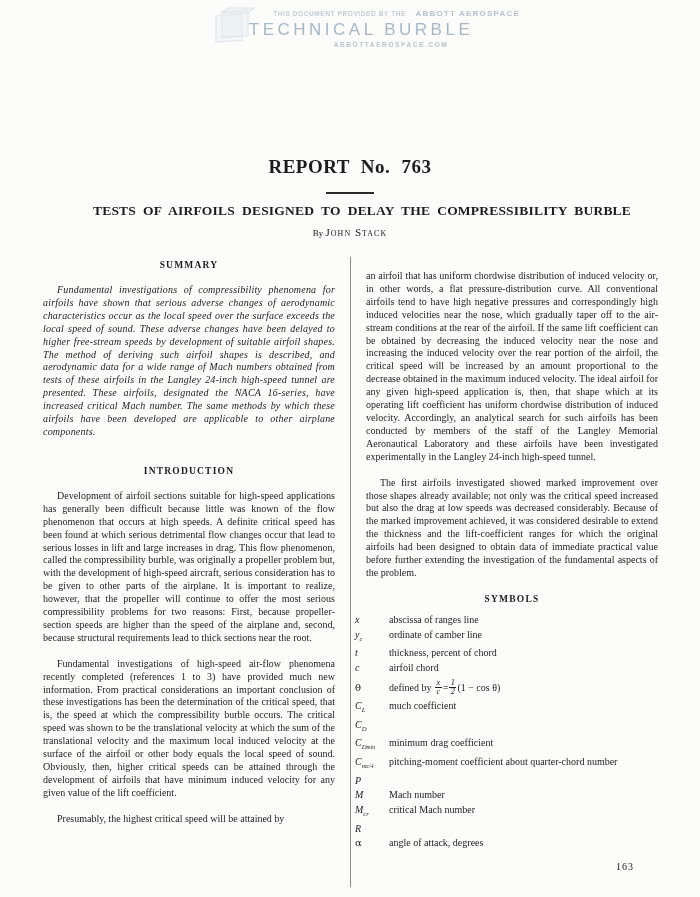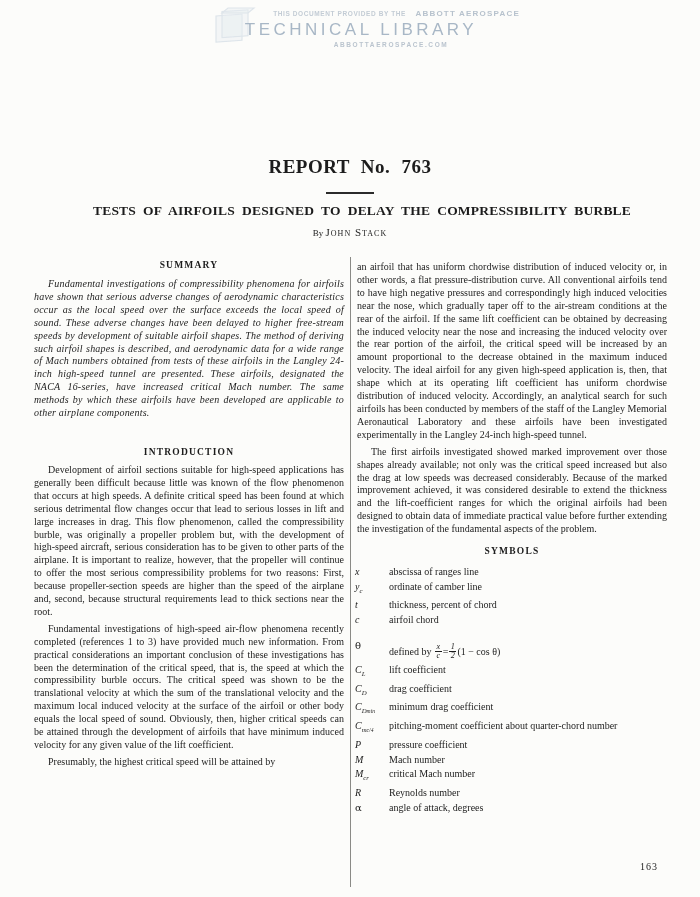--- a/index.html
+++ b/index.html
@@ -37,59 +37,59 @@
 
   
   .columns{position:absolute;top:257px;left:30px;width:642px;height:630px;
     display:flex;overflow:hidden;}
   .col{width:318px;font-size:10px;line-height:12.9px;text-align:justify;}
   .col-divider{width:1px;background:#8a8a86;margin:0 2px;}
   .sec-heading{text-align:center;font-size:9.5px;font-weight:bold;letter-spacing:1.2px;
     margin:2px 0 7px 0;line-height:12px;}
   .sec-heading.intro{margin-top:26px;margin-bottom:6px;}
   .sec-heading.symbols{margin-top:9px;margin-bottom:8px;}
-  .para{text-indent:14px;margin:4px;}
+  .para{text-indent:14px;margin:13px;}
   .para.no-indent{text-indent:0;}
   .para.italic{font-style:italic;letter-spacing:.2px;}
 
   
   .symbol-row{display:flex;line-height:14.7px;}
   .sym{width:34px;flex:none;font-style:italic;padding-left:2px;}
   .sym .greek{font-style:normal;font-family:"DejaVu Serif",serif;}
   .sym sub{font-size:6.8px;font-style:italic;}
   .sym sub.s2{font-size:5.6px;vertical-align:-3px;}
   .def{flex:1;text-align:left;}
   .theta-row{align-items:center;line-height:14px;margin:3px 0 2px 0;}
   .frac{display:inline-flex;flex-direction:column;align-items:center;
     vertical-align:middle;font-size:8.2px;line-height:8.6px;margin:0 1px;font-style:italic;}
   .frac .den{border-top:.8px solid #1c1c1c;padding:0 1.5px;}
   .frac .num{padding:0 1.5px;}
-  .eq-wrap{display:inline-flex;align-items:center;margin-top:12px;}
-
-  .page-number{position:absolute;top:861px;left:640px;font-size:10px;letter-spacing:1px;}
+  .eq-wrap{display:inline-flex;align-items:center;}
+
+  .page-number{position:absolute;top:861px;left:616px;font-size:10px;letter-spacing:1px;}
 </style>
 </head>
 <body>
 
 <div class="page">
 
   <div class="watermark">
     <svg class="wm-cube" width="58" height="42" viewBox="0 0 58 42">
       <g fill="rgba(228,234,240,0.45)" stroke="#d9e1e8" stroke-width="1.2">
         <rect x="14" y="10" width="26" height="26" transform="skewY(-4)"></rect>
         <rect x="20" y="6" width="26" height="26" transform="skewY(-4)"></rect>
         <path d="M20 6 L26 1 L52 1 L46 6 Z"></path>
       </g>
     </svg>
     <div class="wm-text">
       <div class="wm-line1">
         <span class="wm-provided">This Document Provided by the</span>
         <span class="wm-brand">Abbott Aerospace</span>
       </div>
-      <div class="wm-line2">TECHNICAL LIBRARY</div>
+      <div class="wm-line2">TECHNICAL BURBLE</div>
       <div class="wm-line3">ABBOTTAEROSPACE.COM</div>
     </div>
   </div>
 
   <div class="report-no">REPORT No. 763</div>
   <div class="title-rule"></div>
   <div class="main-title">TESTS OF AIRFOILS DESIGNED TO DELAY THE COMPRESSIBILITY BURBLE</div>
   <div class="byline">
     <span class="by">By</span>
     <span class="author">John Stack</span>
@@ -147,56 +147,53 @@
             <span class="frac">
                 <span class="num">1</span>
                 <span class="den">2</span>
               </span>
             <span>(1 − cos θ)</span>
           </span>
         </div>
 
         <div class="symbol-row">
           <span class="sym"><span>C</span><sub>L</sub></span>
-          <span class="def">lift coefficient</span>
+          <span class="def">much coefficient</span>
         </div>
 
         <div class="symbol-row">
           <span class="sym"><span>C</span><sub>D</sub></span>
-          <span class="def">drag coefficient</span>
         </div>
 
         <div class="symbol-row">
           <span class="sym"><span>C</span><sub>D</sub><sub class="s2">min</sub></span>
           <span class="def">minimum drag coefficient</span>
         </div>
 
         <div class="symbol-row">
           <span class="sym"><span>C</span><sub>m</sub><sub class="s2">c/4</sub></span>
           <span class="def">pitching-moment coefficient about quarter-chord number</span>
         </div>
 
         <div class="symbol-row">
           <span class="sym">P</span>
-          <span class="def">pressure coefficient</span>
         </div>
 
         <div class="symbol-row">
           <span class="sym">M</span>
           <span class="def">Mach number</span>
         </div>
 
         <div class="symbol-row">
           <span class="sym"><span>M</span><sub>cr</sub></span>
           <span class="def">critical Mach number</span>
         </div>
 
         <div class="symbol-row">
           <span class="sym">R</span>
-          <span class="def">Reynolds number</span>
         </div>
 
         <div class="symbol-row">
           <span class="sym"><span class="greek">α</span></span>
           <span class="def">angle of attack, degrees</span>
         </div>
 
       </div>
     </div>
   </div>

